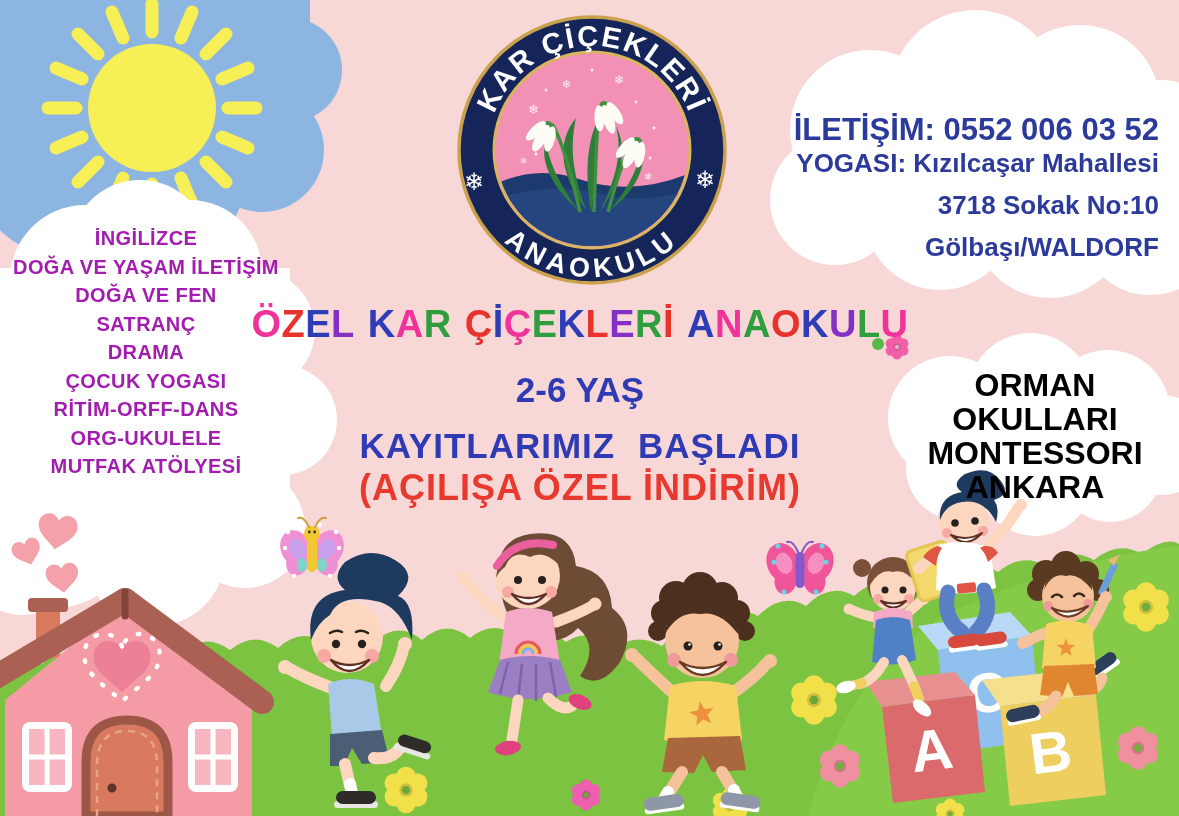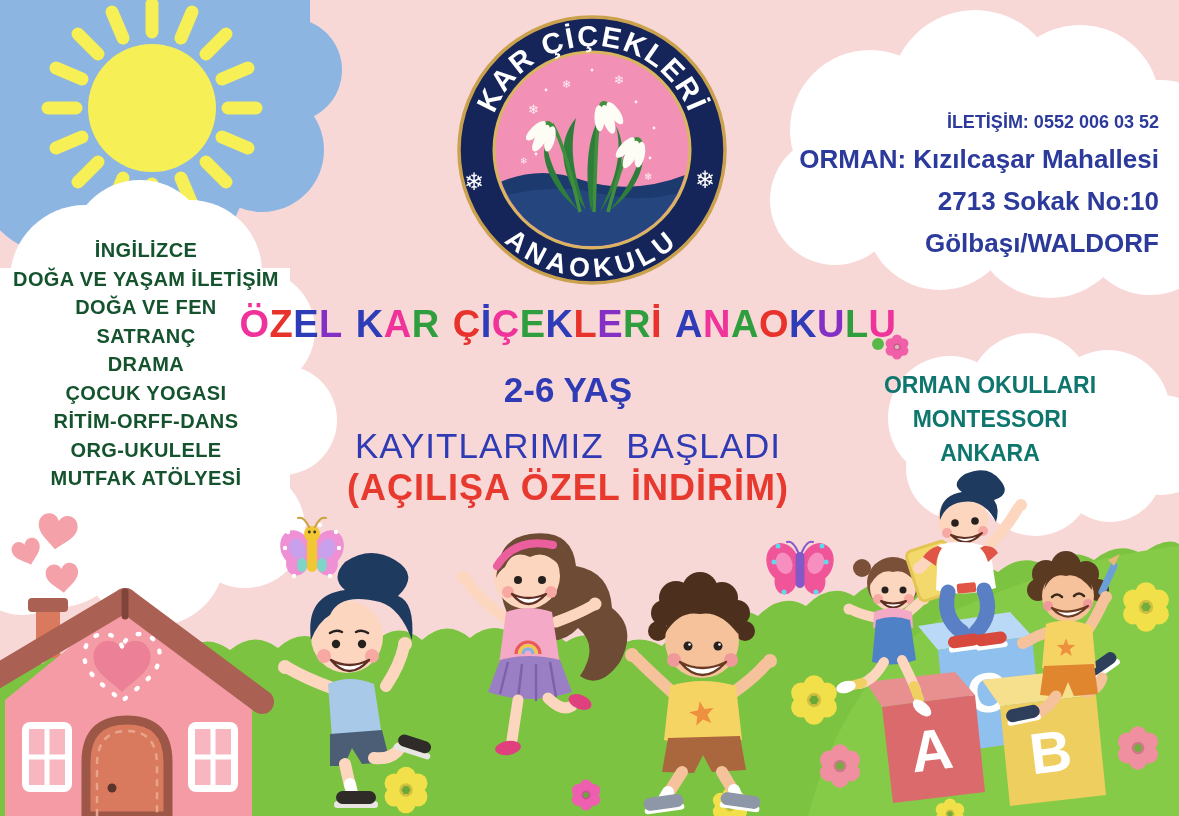--- a/index.html
+++ b/index.html
@@ -6,49 +6,49 @@
   body {
     width:1179px; height:816px; position:relative; overflow:hidden;
     background:#f8d8d7;
     font-family:"Liberation Sans", sans-serif;
   }
   .layer { position:absolute; left:0; top:0; }
   svg text { font-family:"Liberation Sans", sans-serif; }
 
   
   .activities {
-    position:absolute; left:0; top:236px; width:292px;
-    text-align:center; color:#14532d; font-weight:bold;
+    position:absolute; left:0; top:224px; width:292px;
+    text-align:center; color:#a21caf; font-weight:bold;
     font-size:20px; line-height:28.5px; letter-spacing:.4px;
     z-index:5;
   }
   
   .contact {
     position:absolute; right:20px; top:112px; width:400px;
     text-align:right; color:#2b3a9b; font-weight:bold; z-index:5;
   }
-  .contact .c-line1 { font-size:18px; margin-bottom:11px; }
+  .contact .c-line1 { font-size:31px; }
   .contact .c-line  { font-size:26px; margin-bottom:11px; }
 
   
   .center-text {
-    position:absolute; left:238px; top:303px; width:660px;
+    position:absolute; left:250px; top:303px; width:660px;
     text-align:center; z-index:5;
   }
   .headline { font-size:38px; font-weight:bold; letter-spacing:.5px; white-space:nowrap; }
   .headline .sp { display:inline-block; width:13px; }
   .age      { margin-top:24px; font-size:35px; font-weight:bold; color:#2f3bb4; }
-  .enroll   { margin-top:16px; font-size:35px; font-weight:normal; color:#2f3bb4; word-spacing:12px; letter-spacing:1px; }
+  .enroll   { margin-top:16px; font-size:35px; font-weight:bold; color:#2f3bb4; word-spacing:12px; letter-spacing:1px; }
   .discount { margin-top:1px; font-size:36px; font-weight:bold; color:#e8392f; letter-spacing:1px; }
 
   
   .methods {
-    position:absolute; left:860px; top:368px; width:260px;
-    text-align:center; color:#0f766e; font-weight:bold;
-    font-size:23px; line-height:34px; z-index:5;
+    position:absolute; left:905px; top:368px; width:260px;
+    text-align:center; color:#000000; font-weight:bold;
+    font-size:32px; line-height:34px; z-index:5;
   }
 </style>
 </head>
 <body>
 
 <svg class="layer" width="1179" height="816" viewBox="0 0 1179 816">
   <defs>
     <path id="heartP" d="M0,-4 C-3,-11 -13,-9 -13,-1 C-13,6 -5,10 0,15 C5,10 13,6 13,-1 C13,-9 3,-11 0,-4 Z"></path>
     <g id="flowerP">
       <circle cx="0" cy="-9" r="6.5"></circle>
@@ -515,22 +515,22 @@
   <div>SATRANÇ</div>
   <div>DRAMA</div>
   <div>ÇOCUK YOGASI</div>
   <div>RİTİM-ORFF-DANS</div>
   <div>ORG-UKULELE</div>
   <div>MUTFAK ATÖLYESİ</div>
 </div>
 
 <div class="contact">
   <div class="c-line1">İLETİŞİM: 0552 006 03 52</div>
-  <div class="c-line">ORMAN: Kızılcaşar Mahallesi</div>
-  <div class="c-line">2713 Sokak No:10</div>
+  <div class="c-line">YOGASI: Kızılcaşar Mahallesi</div>
+  <div class="c-line">3718 Sokak No:10</div>
   <div class="c-line">Gölbaşı/WALDORF</div>
 </div>
 
 <div class="center-text">
   <div class="headline"><span style="color: rgb(240, 50, 155);">Ö</span><span style="color: rgb(232, 51, 45);">Z</span><span style="color: rgb(46, 60, 184);">E</span><span style="color: rgb(132, 48, 196);">L</span><span class="sp"></span><span style="color: rgb(46, 60, 184);">K</span><span style="color: rgb(240, 50, 155);">A</span><span style="color: rgb(47, 158, 63);">R</span><span class="sp"></span><span style="color: rgb(232, 51, 45);">Ç</span><span style="color: rgb(46, 60, 184);">İ</span><span style="color: rgb(240, 50, 155);">Ç</span><span style="color: rgb(47, 158, 63);">E</span><span style="color: rgb(46, 60, 184);">K</span><span style="color: rgb(232, 51, 45);">L</span><span style="color: rgb(132, 48, 196);">E</span><span style="color: rgb(47, 158, 63);">R</span><span style="color: rgb(232, 51, 45);">İ</span><span class="sp"></span><span style="color: rgb(46, 60, 184);">A</span><span style="color: rgb(240, 50, 155);">N</span><span style="color: rgb(47, 158, 63);">A</span><span style="color: rgb(232, 51, 45);">O</span><span style="color: rgb(46, 60, 184);">K</span><span style="color: rgb(132, 48, 196);">U</span><span style="color: rgb(47, 158, 63);">L</span><span style="color: rgb(240, 50, 155);">U</span></div>
   <div class="age">2-6 YAŞ</div>
   <div class="enroll">KAYITLARIMIZ BAŞLADI</div>
   <div class="discount">(AÇILIŞA ÖZEL İNDİRİM)</div>
 </div>
 

